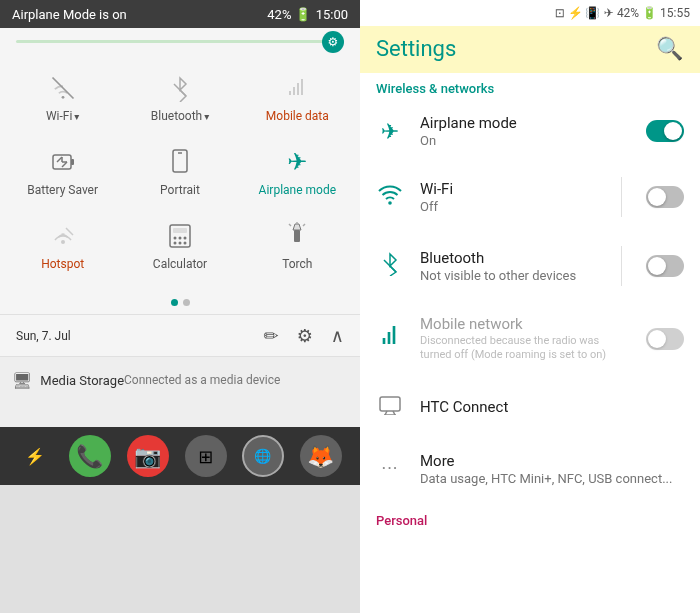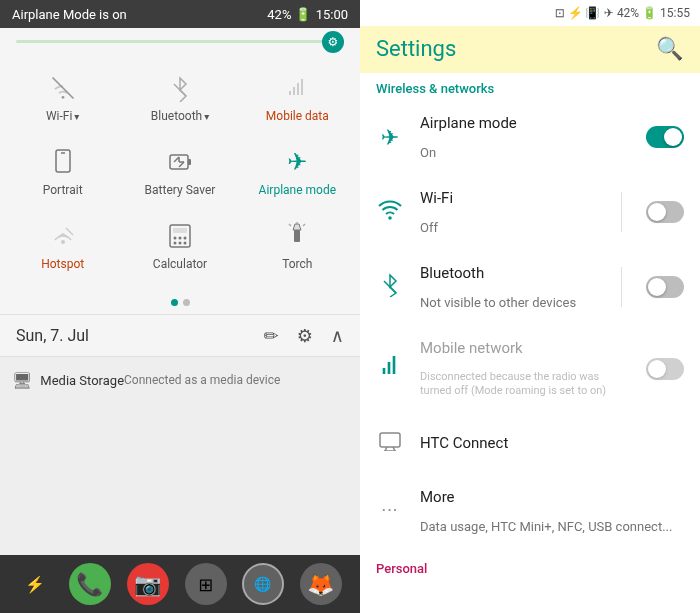--- a/index.html
+++ b/index.html
@@ -8,21 +8,21 @@
       height: 613px;
       display: flex;
       font-family: 'Roboto', Arial, sans-serif;
       overflow: hidden;
       background: #e0e0e0;
     }
 
     
     .left-panel {
       width: 360px;
-      height: 613px;
+      height: 485px;
       background: #f5f5f5;
       display: flex;
       flex-direction: column;
       overflow: hidden;
     }
 
     .status-bar {
       background: #3d3d3d;
       color: white;
       display: flex;
@@ -161,21 +161,21 @@
 
     .date-bar {
       display: flex;
       align-items: center;
       padding: 10px 16px;
       background: #f5f5f5;
     }
 
     .date-text {
       flex: 1;
-      font-size: 16px;
+      font-size: 12px;
       color: #333;
     }
 
     .date-actions {
       display: flex;
       gap: 18px;
       align-items: center;
     }
 
     .date-action-icon {
@@ -340,21 +340,21 @@
       color: #212121;
     }
 
     .item-title.gray-text {
       color: #9e9e9e;
     }
 
     .item-sub {
       font-size: 13px;
       color: #757575;
-      margin-top: 13px;
+      margin-top: 1px;
     }
 
     .item-sub.gray-text {
       color: #bdbdbd;
     }
 
     .toggle {
       width: 38px;
       height: 22px;
       border-radius: 11px;
@@ -456,43 +456,43 @@
           <path d="M5 15 L5 19 M9 11 L9 19 M13 7 L13 19 M17 3 L17 19" stroke="#ccc" stroke-width="2" fill="none"></path>
         </svg>
       </div>
       <div class="tile-label disabled">
         <span>Mobile data</span>
       </div>
     </div>
 
     <div class="tile">
       <div class="tile-icon">
-        <svg width="20" height="28" viewBox="0 0 20 28">
-          <rect x="3" y="2" width="14" height="22" rx="2" stroke="#777" stroke-width="1.5" fill="none"></rect>
-          <line x1="8" y1="5" x2="12" y2="5" stroke="#777" stroke-width="1.5"></line>
-        </svg>
-      </div>
-      <div class="tile-label">
-        <span>Portrait</span>
-      </div>
-    </div>
-
-    <div class="tile">
-      <div class="tile-icon">
         <svg width="26" height="28" viewBox="0 0 26 26">
           <rect x="3" y="6" width="18" height="14" rx="2" stroke="#777" stroke-width="1.5" fill="none"></rect>
           <rect x="21" y="10" width="3" height="6" rx="1" fill="#777"></rect>
           <line x1="7" y1="13" x2="12" y2="8" stroke="#777" stroke-width="1.5"></line>
           <line x1="12" y1="8" x2="12" y2="13" stroke="#777" stroke-width="1.5"></line>
           <line x1="12" y1="13" x2="17" y2="13" stroke="#777" stroke-width="1.5"></line>
           <line x1="17" y1="13" x2="12" y2="18" stroke="#777" stroke-width="1.5"></line>
         </svg>
       </div>
       <div class="tile-label">
         <span>Battery Saver</span>
+      </div>
+    </div>
+
+    <div class="tile">
+      <div class="tile-icon">
+        <svg width="20" height="28" viewBox="0 0 20 28">
+          <rect x="3" y="2" width="14" height="22" rx="2" stroke="#777" stroke-width="1.5" fill="none"></rect>
+          <line x1="8" y1="5" x2="12" y2="5" stroke="#777" stroke-width="1.5"></line>
+        </svg>
+      </div>
+      <div class="tile-label">
+        <span>Portrait</span>
       </div>
     </div>
 
     <div class="tile">
       <div class="tile-icon active">✈</div>
       <div class="tile-label active">
         <span>Airplane mode</span>
       </div>
     </div>
 

